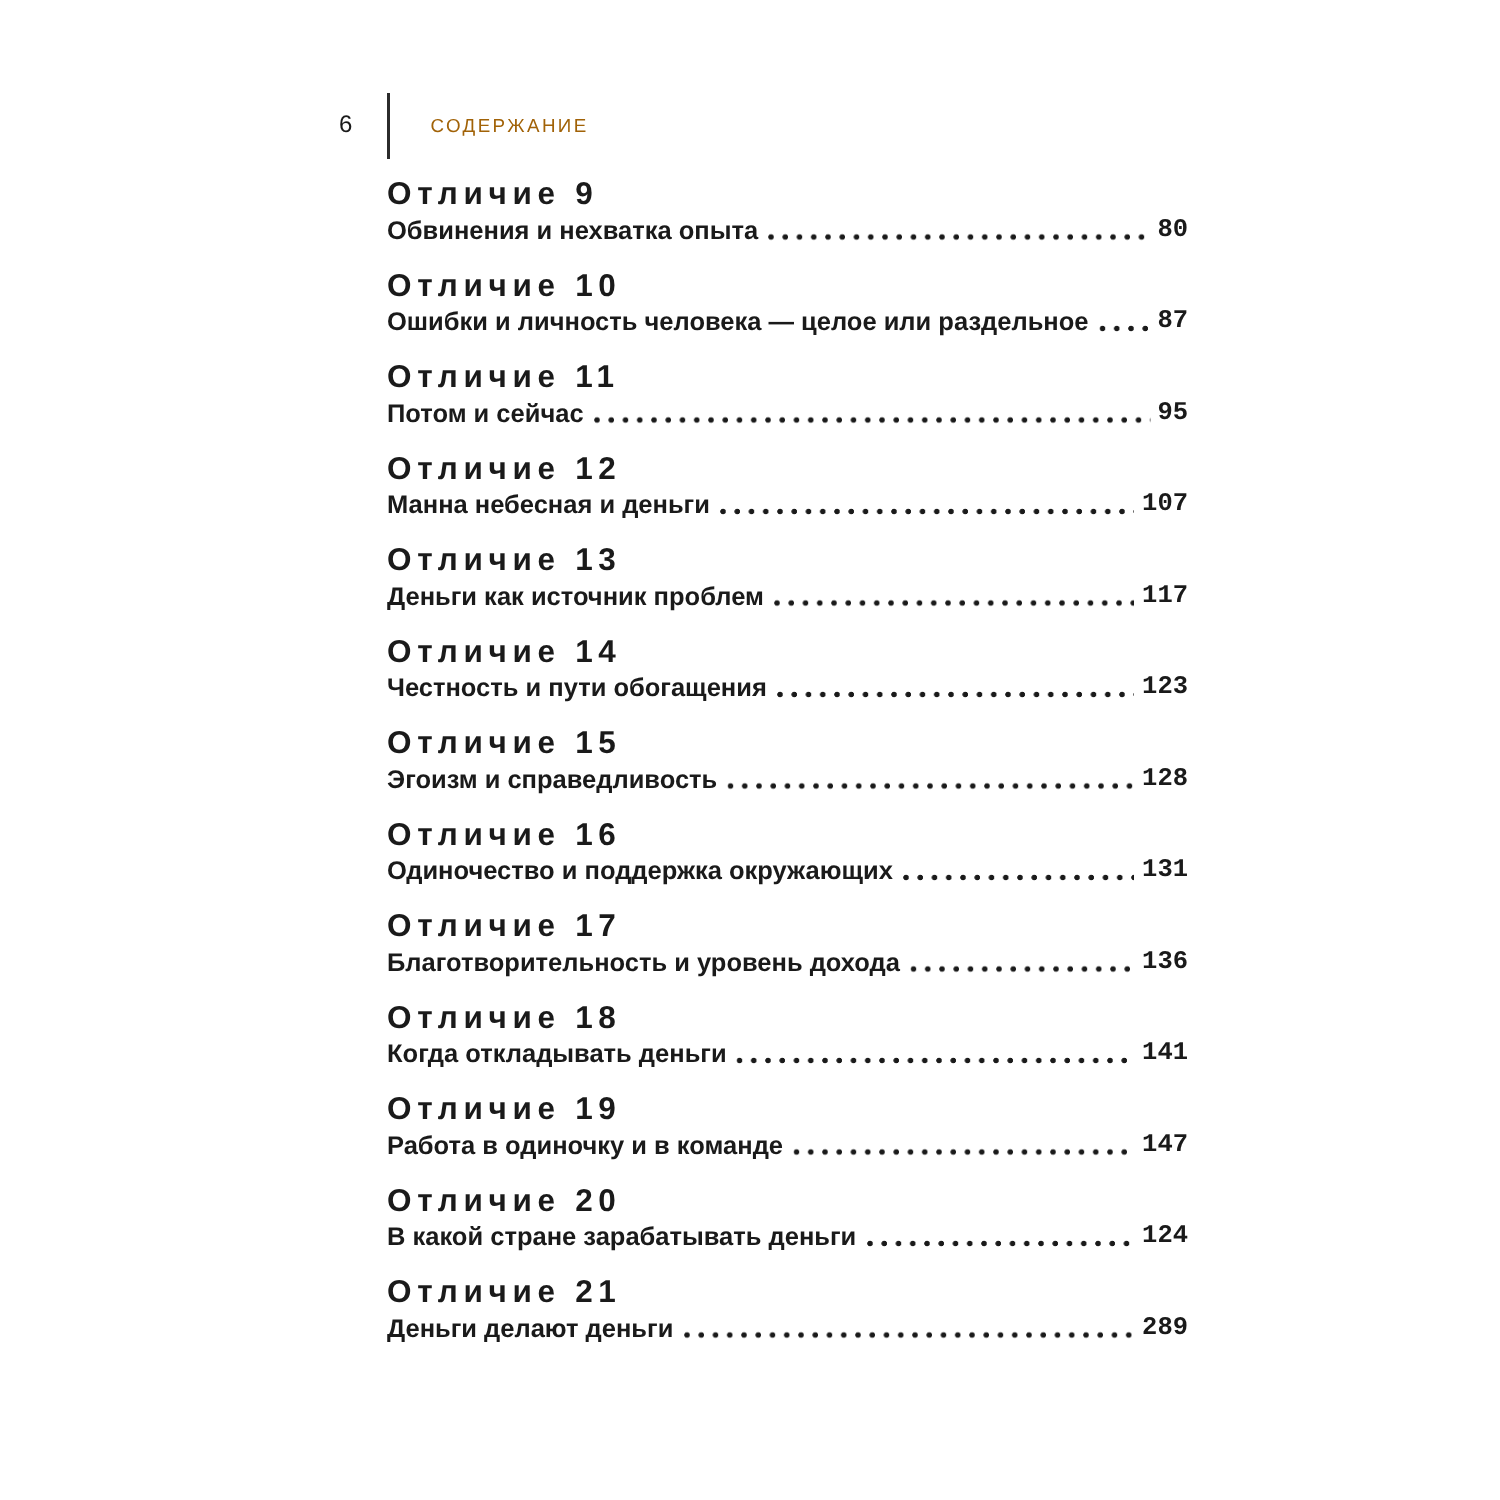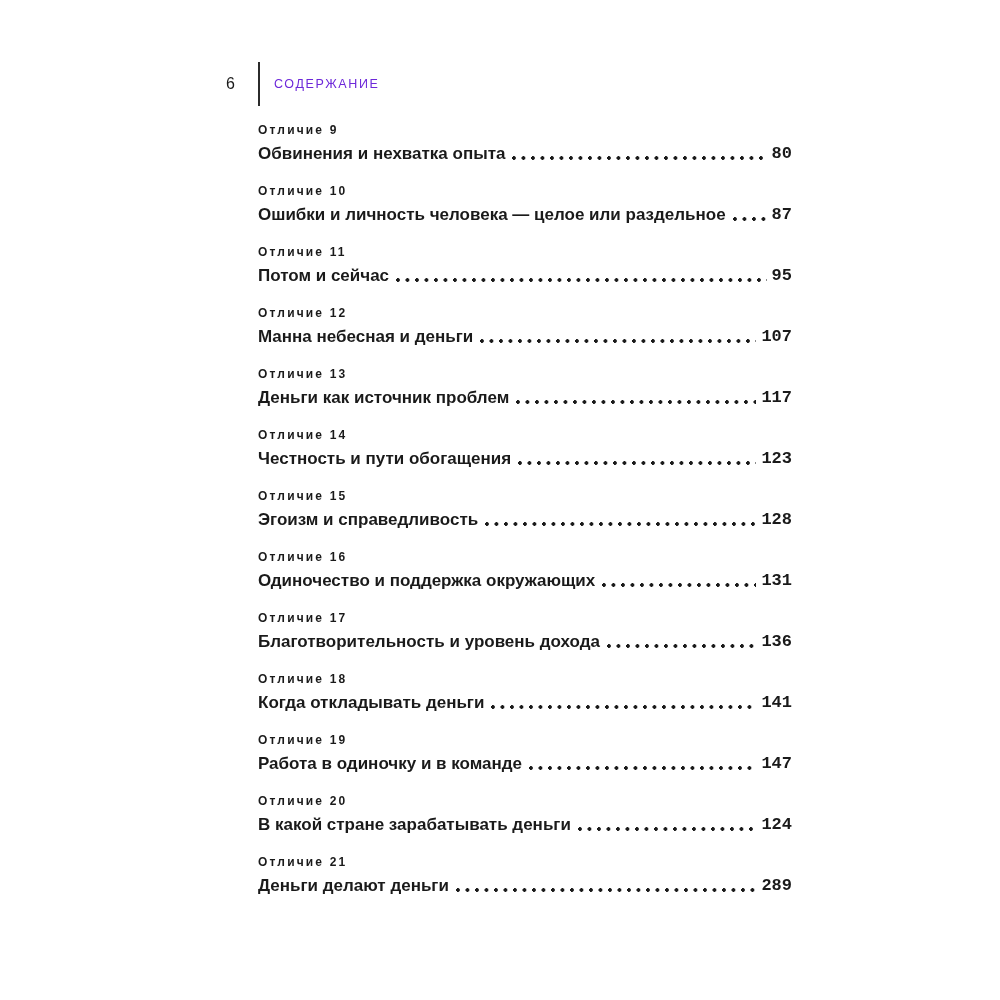--- a/index.html
+++ b/index.html
@@ -33,35 +33,35 @@
   .header-divider {
     width: 2px;
     height: 44px;
     background: #2b2b2b;
     margin-left: 8px;
   }
   .header-title {
     font-size: 12.5px;
     font-weight: 400;
     letter-spacing: 1.6px;
-    margin-left: 14px;
-    color: #6d28d9;
+    margin-left: 27px;
+    color: #a16207;
   }
   .toc {
     position: absolute;
     left: 258px;
     top: 119px;
     width: 534px;
   }
   .entry {
     margin-bottom: 14px;
   }
   .entry-heading {
     font-weight: bold;
-    font-size: 12px;
+    font-size: 21px;
     letter-spacing: 0.18em;
     line-height: 22px;
     white-space: nowrap;
   }
   .entry-row {
     display: flex;
     align-items: flex-end;
     font-weight: bold;
     font-size: 17px;
     line-height: 25px;

